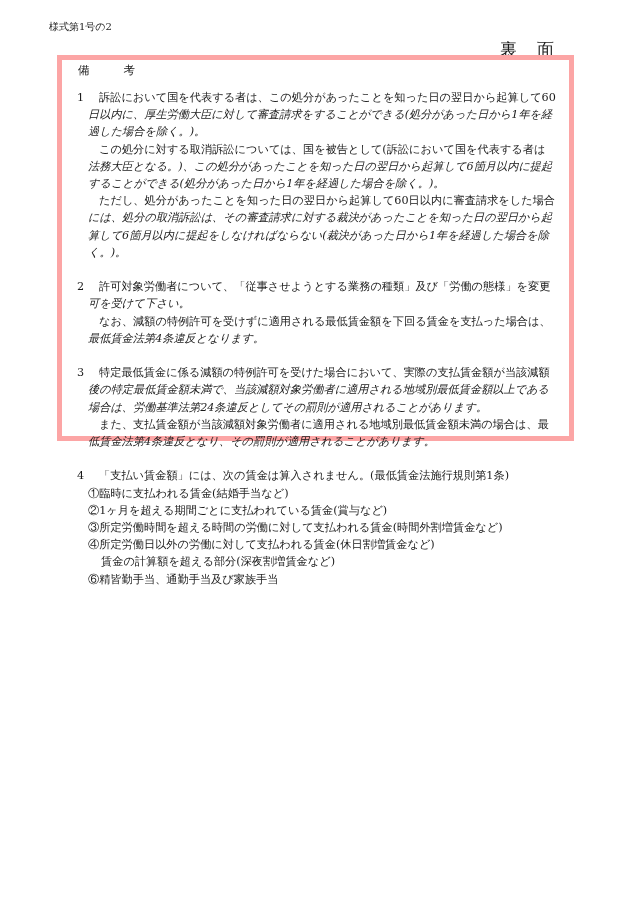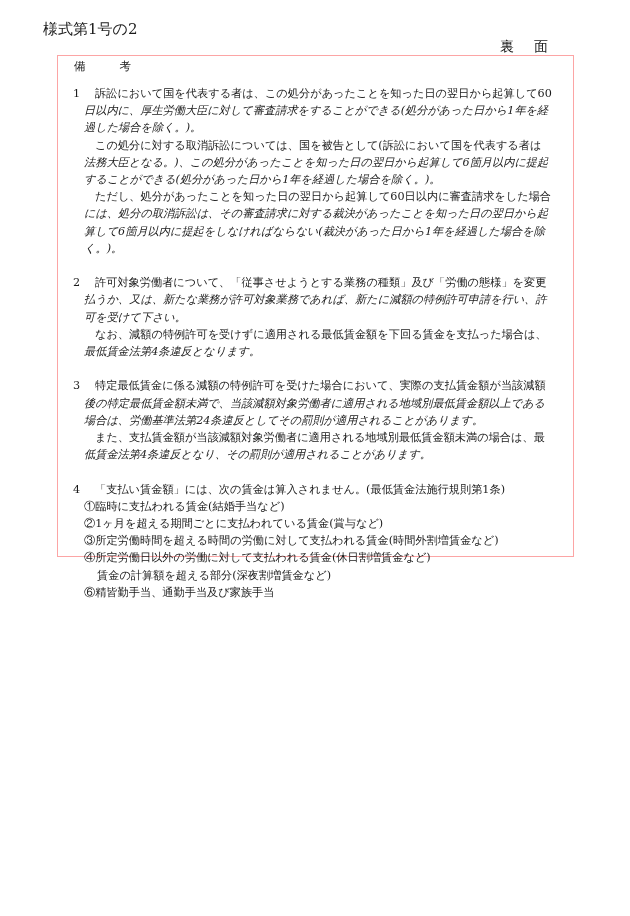--- a/index.html
+++ b/index.html
@@ -2,33 +2,33 @@
 <html><head>
   <meta charset="utf-8">
   <style>
     html, body { margin: 0; padding: 0; background: #ffffff; }
     body {
       width: 630px; height: 916px; position: relative; overflow: hidden;
       font-family: "DejaVu Serif", "Liberation Serif", serif;
       color: #1a1a1a;
     }
     .form-no {
-      position: absolute; left: 43px; top: 20px;
-      font-size: 15px; letter-spacing: 0px;
+      position: absolute; left: 49px; top: 20px;
+      font-size: 10px; letter-spacing: 0px;
     }
     .back-label {
       position: absolute; left: 500px; top: 38px;
-      font-size: 14px; word-spacing: 0;
+      font-size: 17px; word-spacing: 0;
     }
     .back-label span { display: inline-block; }
     .back-label .gap { width: 20px; }
     .box {
       position: absolute; left: 57px; top: 55px;
-      width: 517px; height: 502px;
-      border: 1px solid #fca5a5;
+      width: 517px; height: 386px;
+      border: 5px solid #fca5a5;
       box-sizing: border-box;
     }
     .remarks-head {
       position: absolute; left: 16px; top: 3px;
       font-size: 11.5px;
     }
     .remarks-head .gap { display: inline-block; width: 34px; }
     .content {
       position: absolute; left: 15px; top: 29px; width: 490px;
       font-size: 11.2px; line-height: 17.2px;
@@ -65,21 +65,20 @@
       <div class="line indent1">法務大臣となる。)、この処分があったことを知った日の翌日から起算して6箇月以内に提起</div>
       <div class="line indent1">することができる(処分があった日から1年を経過した場合を除く。)。</div>
       <div class="line indent2">ただし、処分があったことを知った日の翌日から起算して60日以内に審査請求をした場合</div>
       <div class="line indent1">には、処分の取消訴訟は、その審査請求に対する裁決があったことを知った日の翌日から起</div>
       <div class="line indent1">算して6箇月以内に提起をしなければならない(裁決があった日から1年を経過した場合を除</div>
       <div class="line indent1">く。)。</div>
     </div>
 
     <div class="section">
       <div class="line"><span class="num">2</span><span>許可対象労働者について、「従事させようとする業務の種類」及び「労働の態様」を変更</span></div>
-      <div class="line indent1">払うか、又は、新たな業務が許可対象業務であれば、新たに減額の特例許可申請を行い、許</div>
       <div class="line indent1">可を受けて下さい。</div>
       <div class="line indent2">なお、減額の特例許可を受けずに適用される最低賃金額を下回る賃金を支払った場合は、</div>
       <div class="line indent1">最低賃金法第4条違反となります。</div>
     </div>
 
     <div class="section">
       <div class="line"><span class="num">3</span><span>特定最低賃金に係る減額の特例許可を受けた場合において、実際の支払賃金額が当該減額</span></div>
       <div class="line indent1">後の特定最低賃金額未満で、当該減額対象労働者に適用される地域別最低賃金額以上である</div>
       <div class="line indent1">場合は、労働基準法第24条違反としてその罰則が適用されることがあります。</div>
       <div class="line indent2">また、支払賃金額が当該減額対象労働者に適用される地域別最低賃金額未満の場合は、最</div>

